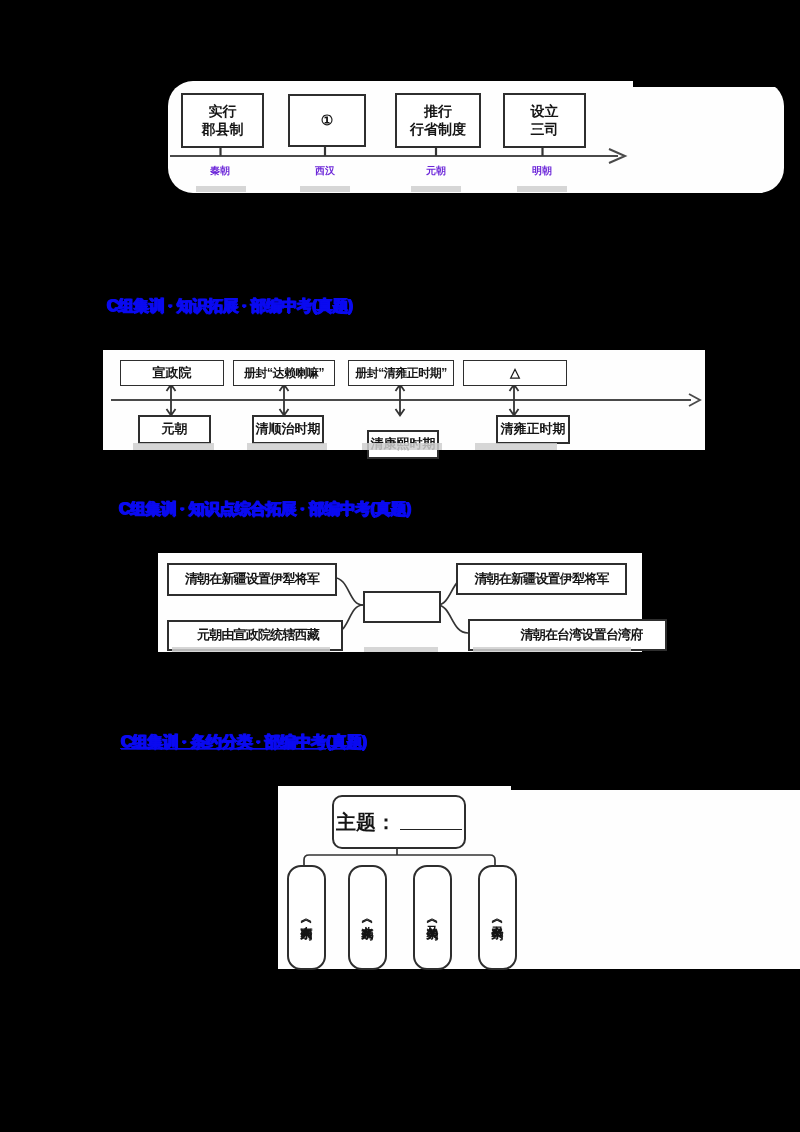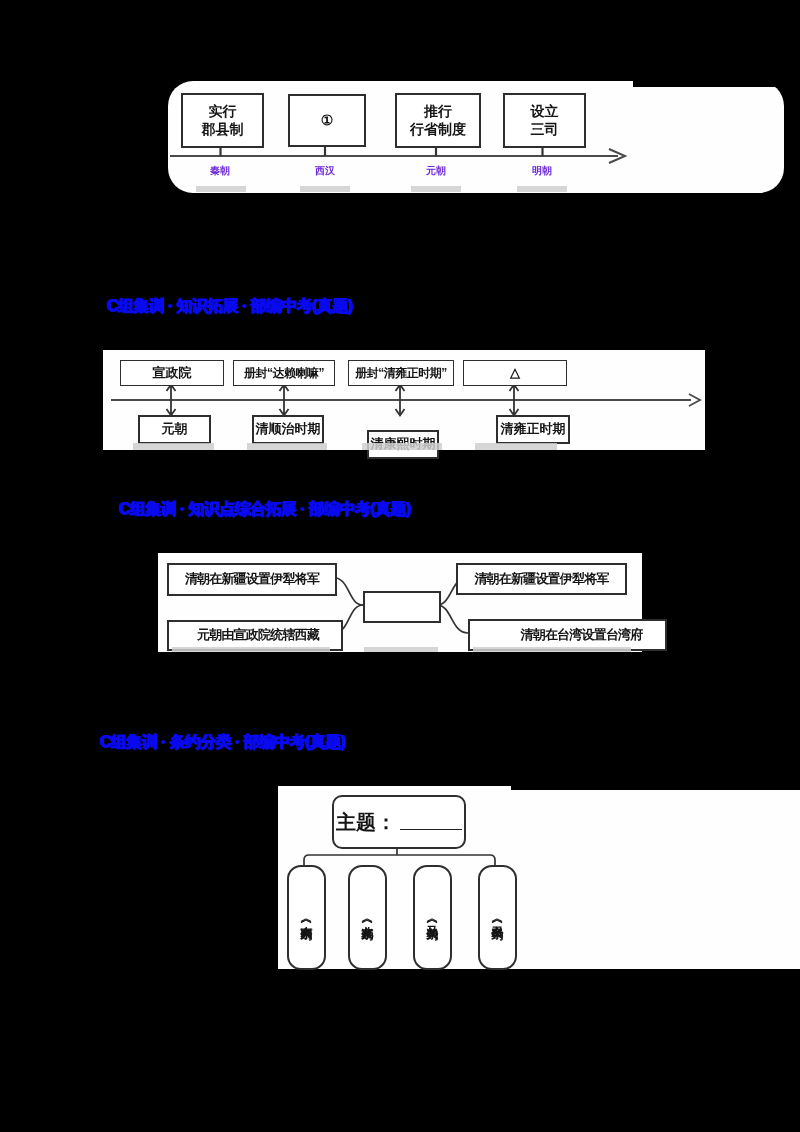--- a/index.html
+++ b/index.html
@@ -101,21 +101,21 @@
     <div class="box fs13t" style="left:9px;top:10px;width:166px;height:29px;">清朝在新疆设置伊犁将军</div>
     <div class="box fs13t" style="left:9px;top:67px;width:166px;height:27px;padding-left:6px;">元朝由宣政院统辖西藏</div>
     <div class="box fs13t" style="left:205px;top:38px;width:74px;height:28px;"></div>
     <div class="box fs13t" style="left:298px;top:10px;width:167px;height:28px;">清朝在新疆设置伊犁将军</div>
     <div class="box fs13t" style="left:310px;top:66px;width:167px;height:28px;padding-left:28px;">清朝在台湾设置台湾府</div>
     <div class="smudge" style="left:14px;top:94px;width:158px;height:5px;"></div>
     <div class="smudge" style="left:206px;top:94px;width:74px;height:5px;"></div>
     <div class="smudge" style="left:315px;top:94px;width:158px;height:5px;"></div>
   </div>
 
-  <div class="blue-line" style="left:100px;top:732px;">C组集训 · 条约分类 · 部编中考(真题)</div>
+  <div class="blue-line" style="left:121px;top:732px;text-decoration:underline;">C组集训 · 条约分类 · 部编中考(真题)</div>
 
   <div class="panel" style="left:278px;top:786px;width:522px;height:183px;">
     <div class="notch" style="left:233px;top:0;width:289px;height:4px;"></div>
     <svg width="522" height="183">
       <g stroke="#333" stroke-width="1.7" fill="none">
         <path d="M119,59 L119,69"></path>
         <path d="M26,79 L26,74 Q26,69 31,69 L212,69 Q217,69 217,74 L217,79"></path>
       </g>
     </svg>
     <div class="box round10" style="left:54px;top:9px;width:130px;height:50px;font-size:20px;">

